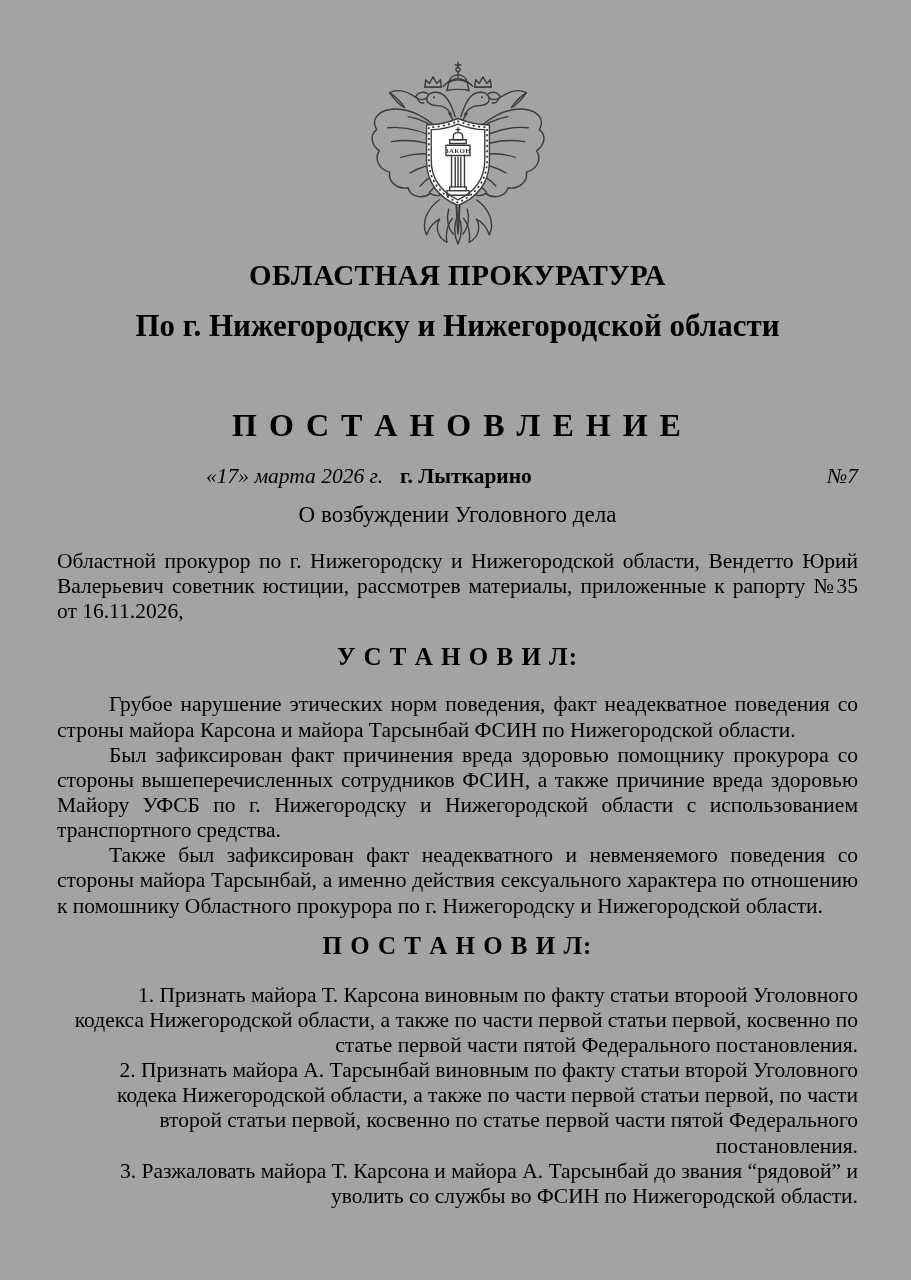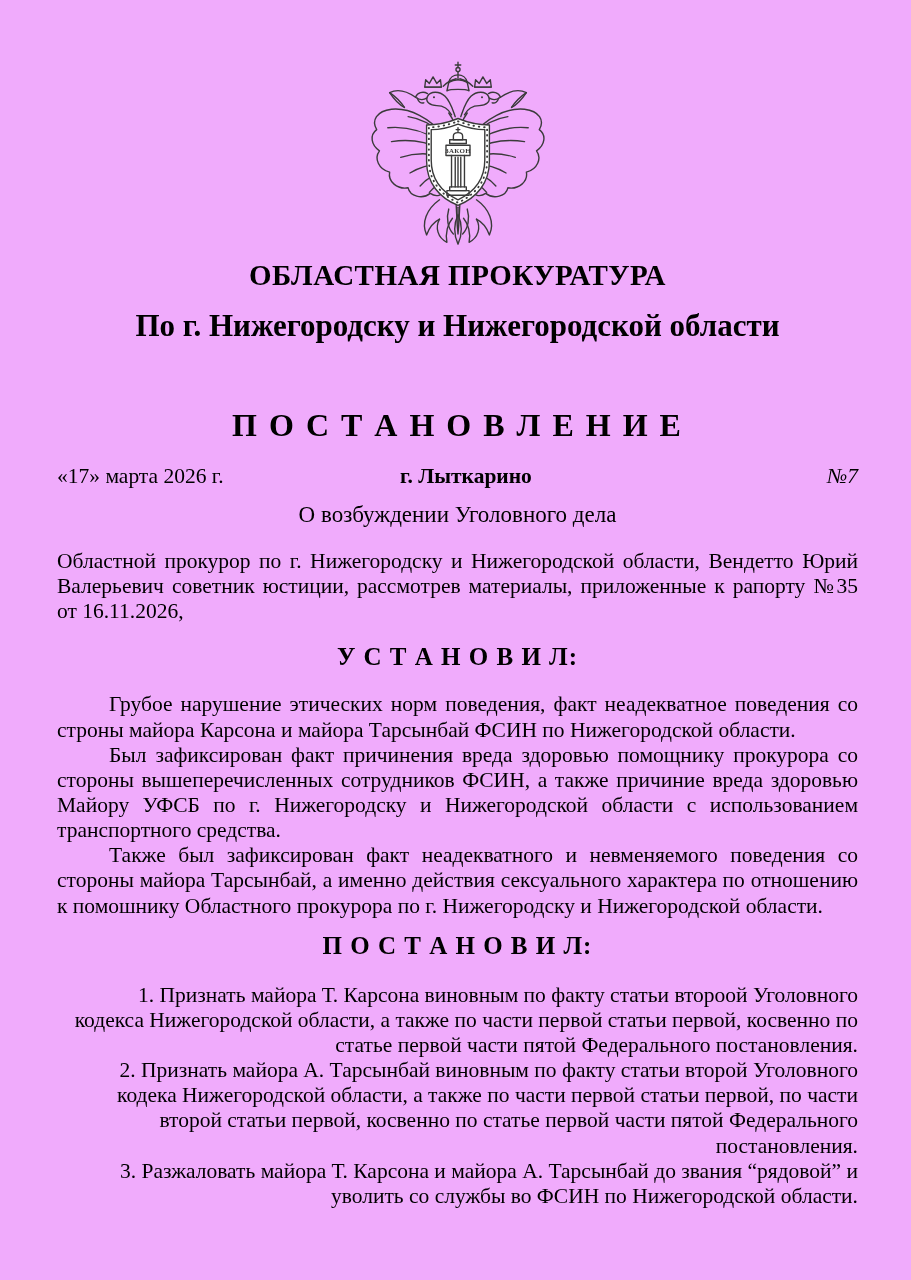--- a/index.html
+++ b/index.html
@@ -8,21 +8,21 @@
     width: 911px;
     height: 1280px;
     overflow: hidden;
     font-family: "Liberation Serif", "DejaVu Serif", serif;
     color: #000000;
   }
   .page {
     width: 911px;
     height: 1280px;
     padding: 52px 53px 0 57px;
-    background: #f0abfc;
+    background: #a3a3a3;
   }
   .emblem-wrap {
     text-align: center;
   }
   .emblem-wrap svg { display: inline-block; }
   .org-line1 {
     margin-top: 8px;
     text-align: center;
     font-size: 29px;
     font-weight: bold;
@@ -44,21 +44,21 @@
     letter-spacing: 2px;
     line-height: 1.2;
   }
   .meta-row {
     margin-top: 20px;
     display: grid;
     grid-template-columns: 1fr auto 1fr;
     align-items: baseline;
     font-size: 21.5px;
   }
-  .meta-date { text-align: left; }
+  .meta-date { font-style: italic; text-align: right; }
   .meta-city { font-weight: bold; text-align: center; margin-left: 17px; }
   .meta-number { font-style: italic; text-align: right; }
   .subject {
     margin-top: 12px;
     text-align: center;
     font-size: 23px;
     font-weight: normal;
     line-height: 1.2;
   }
   .body-text {

